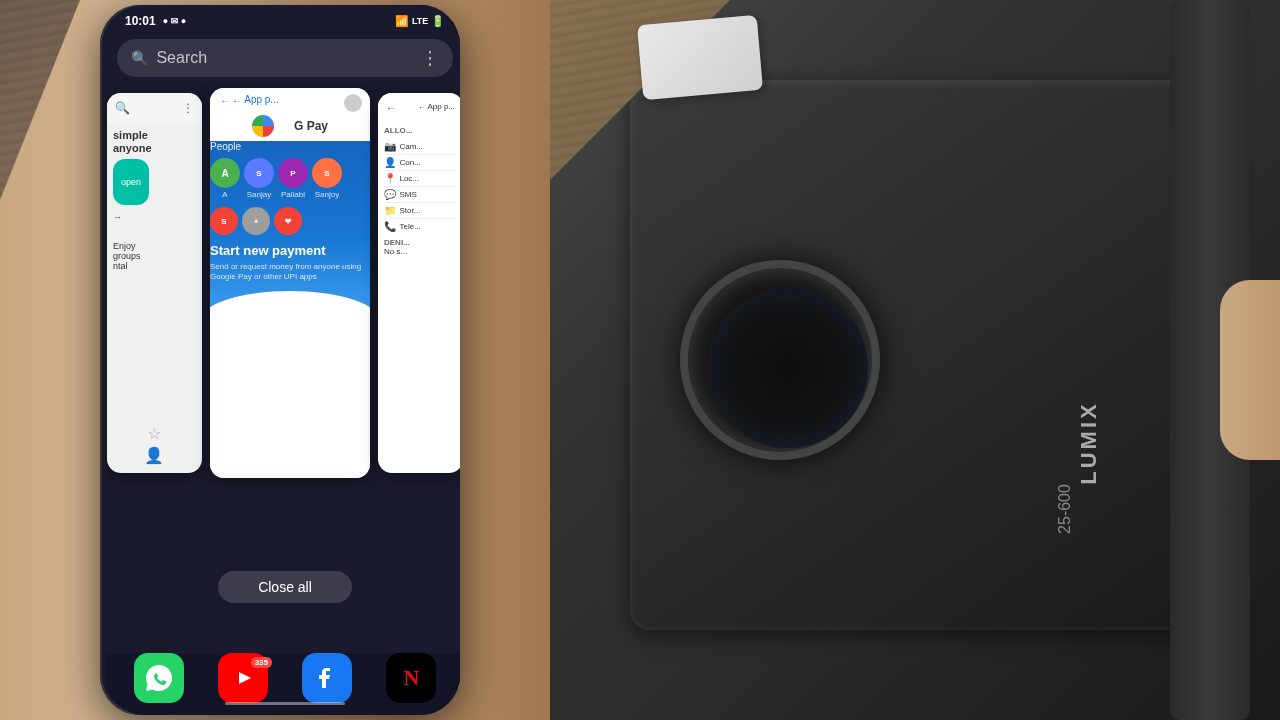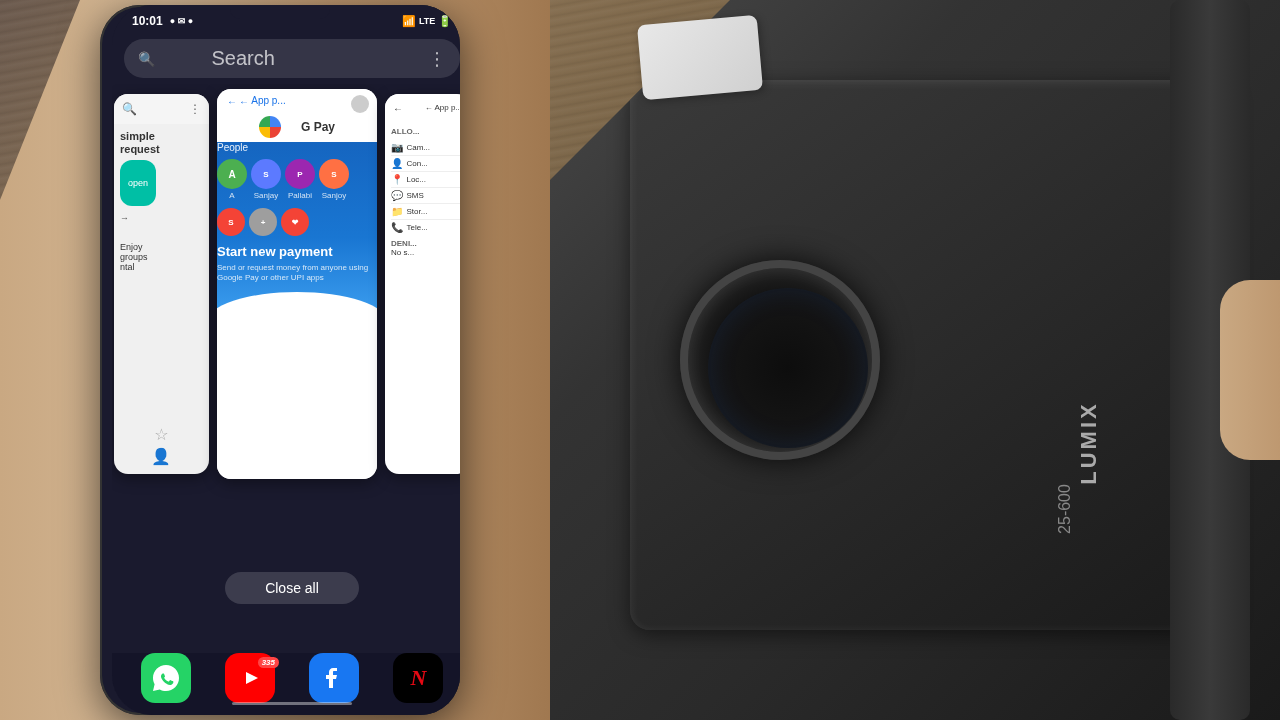--- a/index.html
+++ b/index.html
@@ -68,21 +68,21 @@
       background: #1a1a2e;
       border-radius: 40px;
       overflow: hidden;
       box-shadow: 0 10px 40px rgba(0,0,0,0.6), inset 0 0 0 2px #333;
       z-index: 10;
     }
 
     
     .phone-screen {
       position: absolute;
-      top: 0; left: 12px;
+      top: 0; left: 5px;
       width: 100%;
       height: 100%;
       background: #1a1a2e;
       border-radius: 40px;
       overflow: hidden;
     }
 
     
     .status-bar {
       display: flex;
@@ -104,21 +104,21 @@
       margin: 6px 12px;
       background: rgba(255,255,255,0.12);
       border-radius: 25px;
       display: flex;
       align-items: center;
       padding: 8px 14px;
       gap: 8px;
     }
 
     .search-icon-small { color: rgba(255,255,255,0.7); font-size: 14px; }
-    .search-text { color: rgba(255,255,255,0.7); font-size: 20px; flex: 1; margin-left: 48px; }
+    .search-text { color: rgba(255,255,255,0.7); font-size: 16px; flex: 1; }
     .three-dots { color: rgba(255,255,255,0.7); font-size: 18px; }
 
     
     .recent-apps-area {
       position: relative;
       height: 480px;
       overflow: hidden;
       padding-top: 10px;
     }
 
@@ -311,21 +311,20 @@
     .dock-icon {
       width: 50px;
       height: 34px;
       border-radius: 8px;
       display: flex;
       align-items: center;
       justify-content: center;
       font-size: 28px;
       position: relative;
       overflow: visible;
-      font-style: italic;
     }
 
     .notification-badge {
       position: absolute;
       top: -4px;
       right: -4px;
       background: #ff4444;
       color: white;
       border-radius: 10px;
       font-size: 8px;
@@ -531,21 +530,21 @@
       <div class="app-cards">
 
         <div class="app-card" style="width:95px;">
           <div class="card-header">
             <span style="font-size:12px;color:#666;">🔍</span>
             <span style="font-size:12px;color:#666;">⋮</span>
           </div>
           <div class="left-card-content">
             <div class="simple-payment-text">
               <span>simple</span><br>
-              <span>request</span>
+              <span>anyone</span>
             </div>
             <button class="open-btn">open</button>
             <div style="margin-top:6px;color:#555;font-size:9px;">→</div>
             <div style="margin-top:20px;font-size:9px;color:#333;">Enjoy<br>groups<br>ntal</div>
           </div>
           <div style="position:absolute;bottom:30px;left:50%;transform:translateX(-50%);">
             <span style="font-size:16px;color:#aaa;">☆</span>
           </div>
           <div style="position:absolute;bottom:8px;left:50%;transform:translateX(-50%);">
             <span style="font-size:16px;color:#aaa;">👤</span>

